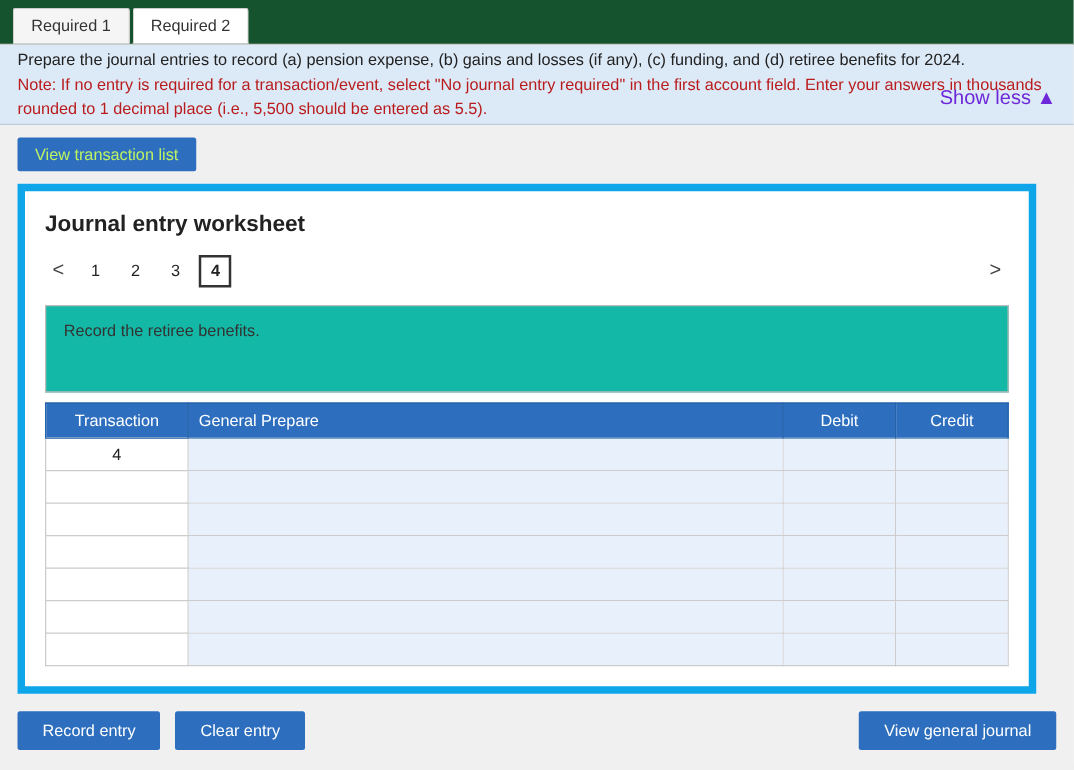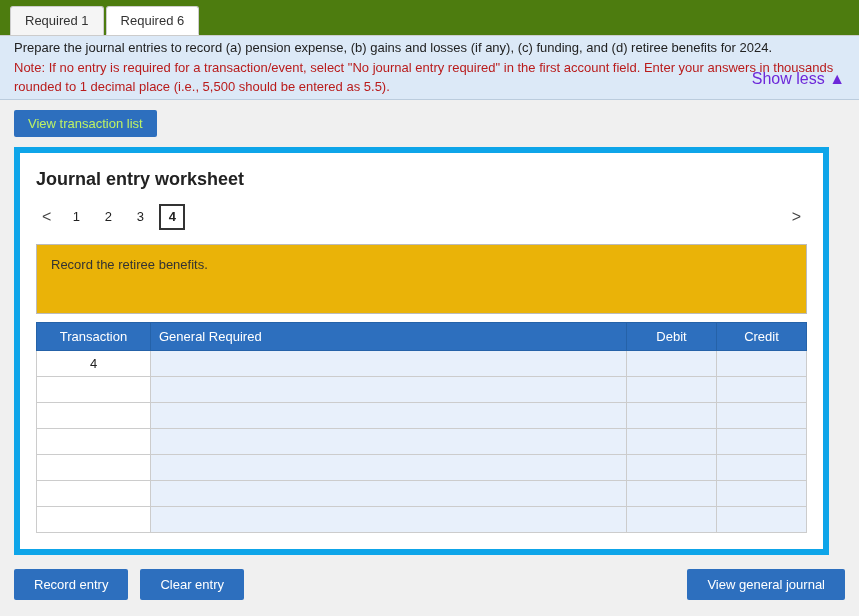--- a/index.html
+++ b/index.html
@@ -1,21 +1,21 @@
 <!DOCTYPE html>
 <html><head>
   <meta charset="utf-8">
   <style>
     * { box-sizing: border-box; margin: 0; padding: 0; }
     body { font-family: Arial, sans-serif; font-size: 13px; background: #f0f0f0; color: #222; }
 
     .page-wrapper { background: #f0f0f0; padding: 0; width: 859px; min-height: 616px; }
 
     
-    .tabs-bar { background: #4d7c0f; border-bottom: 1px solid #ccc; display: flex; padding: 0 10px; padding-top: 6px; }
+    .tabs-bar { background: #14532d; border-bottom: 1px solid #ccc; display: flex; padding: 0 10px; padding-top: 6px; }
     .tab { padding: 6px 14px; border: 1px solid #ccc; border-bottom: none; background: #f5f5f5; cursor: pointer; font-size: 13px; color: #333; margin-right: 2px; border-radius: 3px 3px 0 0; }
     .tab.active { background: #fff; border-bottom: 1px solid #fff; font-weight: normal; z-index: 1; }
 
     
     .instructions { background: #dce9f7; padding: 2px 14px; font-size: 13px; line-height: 1.5; border-bottom: 1px solid #bcd; position: relative; }
     .instructions .red-text { color: #b91c1c; }
     .show-less { position: absolute; bottom: 8px; right: 14px; color: #6d28d9; font-size: 16px; cursor: pointer; text-decoration: none; }
 
     
     .view-transaction-bar { padding: 10px 14px; background: #f0f0f0; }
@@ -25,21 +25,21 @@
     .worksheet-card { background: #fff; border: 6px solid #0ea5e9; margin: 0 30px 14px 14px; padding: 16px; }
     .worksheet-title { font-size: 18px; font-weight: bold; margin-bottom: 14px; color: #222; }
 
     
     .step-nav { display: flex; align-items: center; margin-bottom: 14px; gap: 6px; }
     .step-nav-arrow { background: none; border: none; font-size: 16px; cursor: pointer; color: #444; padding: 2px 6px; }
     .step-num { width: 26px; height: 26px; display: flex; align-items: center; justify-content: center; font-size: 13px; cursor: pointer; border: 1px solid transparent; }
     .step-num.active { border: 2px solid #333; font-weight: bold; }
 
     
-    .description-box { border: 1px solid #bbb; padding: 12px 14px; min-height: 70px; margin-bottom: 8px; font-size: 13px; color: #333; background: #eab308; }
+    .description-box { border: 1px solid #bbb; padding: 12px 14px; min-height: 70px; margin-bottom: 8px; font-size: 13px; color: #333; background: #14b8a6; }
 
     
     .note-text { color: #c00; font-size: 12px; margin-bottom: 8px; }
 
     
     .journal-table { width: 100%; border-collapse: collapse; font-size: 13px; }
     .journal-table thead tr { background: #2d6fbe; color: #fff; }
     .journal-table thead th { padding: 6px 8px; text-align: left; border: 1px solid #2562a8; font-weight: normal; }
     .journal-table thead th.center { text-align: center; }
     .journal-table tbody tr { border-bottom: 1px solid #ccc; }
@@ -54,21 +54,21 @@
     .btn-spacer { flex: 1; }
     .btn-view-general { background: #2d6fbe; color: #fff; border: none; padding: 8px 20px; font-size: 13px; cursor: pointer; border-radius: 2px; }
   </style>
 </head>
 <body>
 
 <div class="page-wrapper">
 
   <div class="tabs-bar">
     <div class="tab">Required 1</div>
-    <div class="tab active">Required 6</div>
+    <div class="tab active">Required 2</div>
   </div>
 
   <div class="instructions">
     <span>Prepare the journal entries to record (a) pension expense, (b) gains and losses (if any), (c) funding, and (d) retiree benefits for 2024.</span>
     <br>
     <span class="red-text">Note: If no entry is required for a transaction/event, select "No journal entry required" in the first account field. Enter your answers in thousands rounded to 1 decimal place (i.e., 5,500 should be entered as 5.5).</span>
     <a class="show-less" href="#">Show less ▲</a>
   </div>
 
   <div class="view-transaction-bar">
@@ -88,21 +88,21 @@
       <button class="step-nav-arrow">&gt;</button>
     </div>
 
     <div class="description-box">Record the retiree benefits.</div>
 
 
     <table class="journal-table">
       <thead>
         <tr>
           <th style="width:114px;" class="center">Transaction</th>
-          <th>General Required</th>
+          <th>General Prepare</th>
           <th style="width:90px;text-align:center;" class="center">Debit</th>
           <th style="width:90px;" class="center">Credit</th>
         </tr>
       </thead>
       <tbody id="journal-tbody">
       <tr>
             <td class="transaction-cell no-input">4</td>
             <td><input type="text" style=""></td>
             <td><input type="text" style=""></td>
             <td><input type="text" style=""></td>

